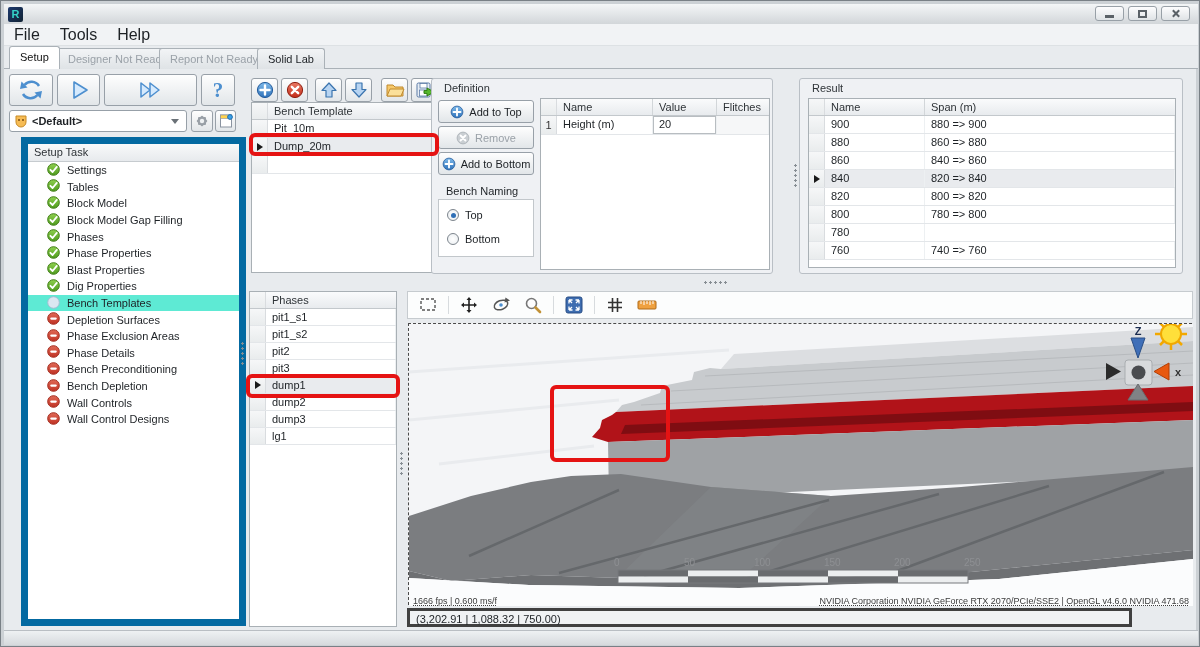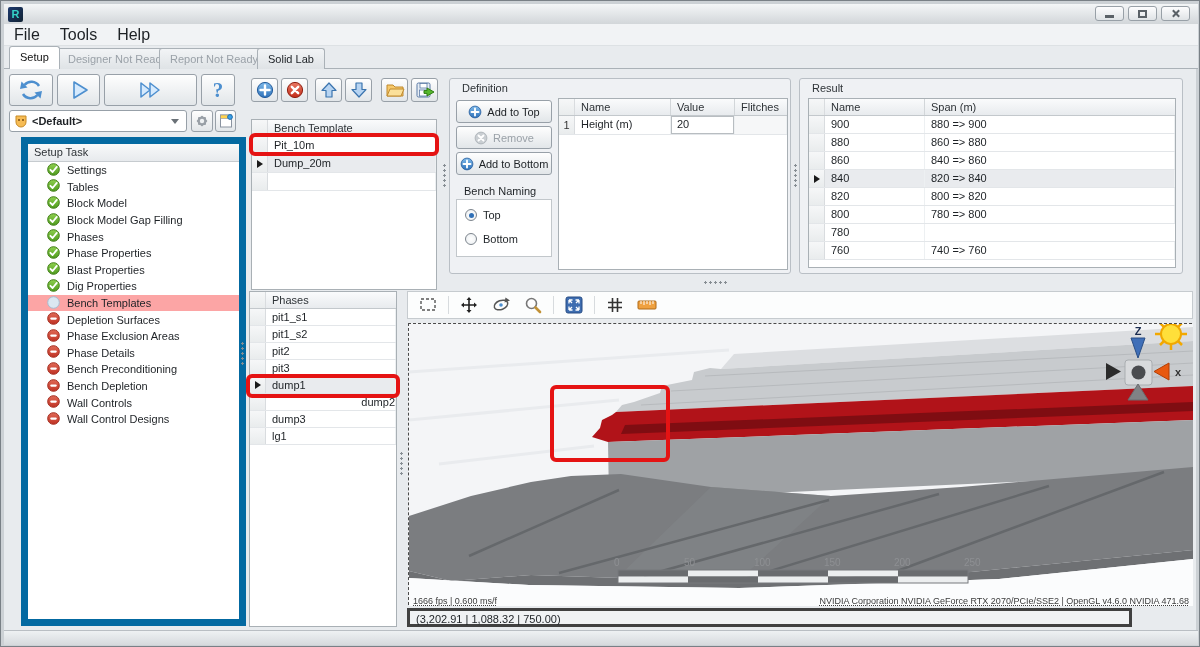--- a/index.html
+++ b/index.html
@@ -48,21 +48,21 @@
   
   .combo { position:absolute; left:8px; top:109px; width:178px; height:22px; background:#fff;
            border:1px solid #97a0a8; border-radius:3px; display:flex; align-items:center; }
   .combo .val { font-size:11px; font-weight:bold; color:#1d2125; margin-left:4px; flex:1; }
   .combo .arrow { width:0; height:0; border-left:4px solid transparent; border-right:4px solid transparent;
                   border-top:5px solid #6a7177; margin-right:7px; }
   .panel-list { position:absolute; left:20px; top:136px; width:225px; height:489px; background:#fff; border:7px solid #0369a1; }
   .panel-list .hdr { height:18px; background:linear-gradient(#f8f9fa,#e7eaed); border-bottom:1px solid #c6cbcf;
                      font-size:11px; color:#2e3337; padding:2px 0 0 6px; }
   .task-row { display:flex; align-items:center; height:16.6px; padding-left:19px; font-size:11px; color:#1d2125; }
-  .task-row.selected { background:#fca5a5; }
+  .task-row.selected { background:#5eead4; }
   .task-row .lbl { margin-left:7px; }
 
   
   .grid { position:absolute; background:#fff; border:1px solid #a9b0b5; font-size:11px; color:#1d2125; overflow:hidden; }
   .g-hdr { display:flex; height:17px; background:linear-gradient(#fafbfc,#e8ebee); border-bottom:1px solid #c3c8cc; }
   .g-hdr .cell { padding:2px 0 0 6px; color:#2e3337; }
   .mcell { width:16px; flex:none; border-right:1px solid #d9dcdf; background:linear-gradient(#f6f7f8,#e9eced);
            display:flex; align-items:center; justify-content:center; }
   .g-row { display:flex; height:18px; border-bottom:1px solid #e3e6e9; align-items:stretch; }
   .g-row .cell { padding:2px 0 0 6px; border-right:1px solid #edf0f2; }
@@ -429,21 +429,21 @@
   </div>
   <div class="btn3d" style="left:410px;top:77px;width:27px;height:24px;">
     <svg width="20" height="18" viewBox="0 0 20 18">
       <rect x="2" y="2" width="13" height="14" rx="1.5" fill="#e8eef5" stroke="#5b7aa6"></rect>
       <rect x="5" y="2.5" width="7" height="4.5" fill="#fff" stroke="#5b7aa6" stroke-width="0.8"></rect>
       <rect x="4.5" y="9" width="8" height="6" fill="#fff" stroke="#5b7aa6" stroke-width="0.8"></rect>
       <polygon points="12,7 19,11 12,15 12,12.4 9,12.4 9,9.6 12,9.6" fill="#57b82d" stroke="#2f7d12"></polygon>
     </svg>
   </div>
 
-  <div class="grid" style="left:250px;top:118px;width:186px;height:171px;">
+  <div class="grid" style="left:250px;top:101px;width:186px;height:171px;">
     <div class="g-hdr">
       <div class="mcell"></div>
       <div class="cell" style="flex:1;">Bench Template</div>
     </div>
     <div id="bench-rows">
         <div class="g-row" style="height: 18px;">
           <div class="mcell"></div>
           <div class="cell" style="flex: 1 1 0%;">Pit_10m</div>
         </div>
         <div class="g-row selected" style="height: 18px;">
@@ -454,21 +454,21 @@
         </div>
         <div class="g-row" style="height: 18px;">
           <div class="mcell"></div>
           <div class="cell" style="flex: 1 1 0%;"></div>
         </div>
       </div>
   </div>
 
   <div class="dots-v" style="left:442px;top:162px;"></div>
 
-  <div class="groupbox" style="left:448px;top:77px;width:342px;height:196px;">
+  <div class="groupbox" style="left:430px;top:77px;width:342px;height:196px;">
     <div class="gtitle">Definition</div>
 
     <div class="btn3d" style="left:6px;top:21px;width:96px;height:23px;">
       <svg width="14" height="14" viewBox="0 0 18 18">
         <circle cx="9" cy="9" r="7.6" fill="url(#gAdd)" stroke="#255c9c"></circle>
         <path d="M9 4.5 V13.5 M4.5 9 H13.5" stroke="#fff" stroke-width="2.4" stroke-linecap="round"></path>
       </svg>
       <span>Add to Top</span>
     </div>
     <div class="btn3d disabled" style="left:6px;top:47px;width:96px;height:23px;">
@@ -599,21 +599,21 @@
           <div class="cell" style="flex: 1 1 0%;">pit3</div>
         </div>
         <div class="g-row selected" style="height: 17px;">
           <div class="mcell">
             <span class="tri"></span>
           </div>
           <div class="cell" style="flex: 1 1 0%;">dump1</div>
         </div>
         <div class="g-row" style="height: 17px;">
           <div class="mcell"></div>
-          <div class="cell" style="flex: 1 1 0%; text-align: right;">dump2</div>
+          <div class="cell" style="flex: 1 1 0%;">dump2</div>
         </div>
         <div class="g-row" style="height: 17px;">
           <div class="mcell"></div>
           <div class="cell" style="flex: 1 1 0%;">dump3</div>
         </div>
         <div class="g-row" style="height: 17px;">
           <div class="mcell"></div>
           <div class="cell" style="flex: 1 1 0%;">lg1</div>
         </div>
       </div>

